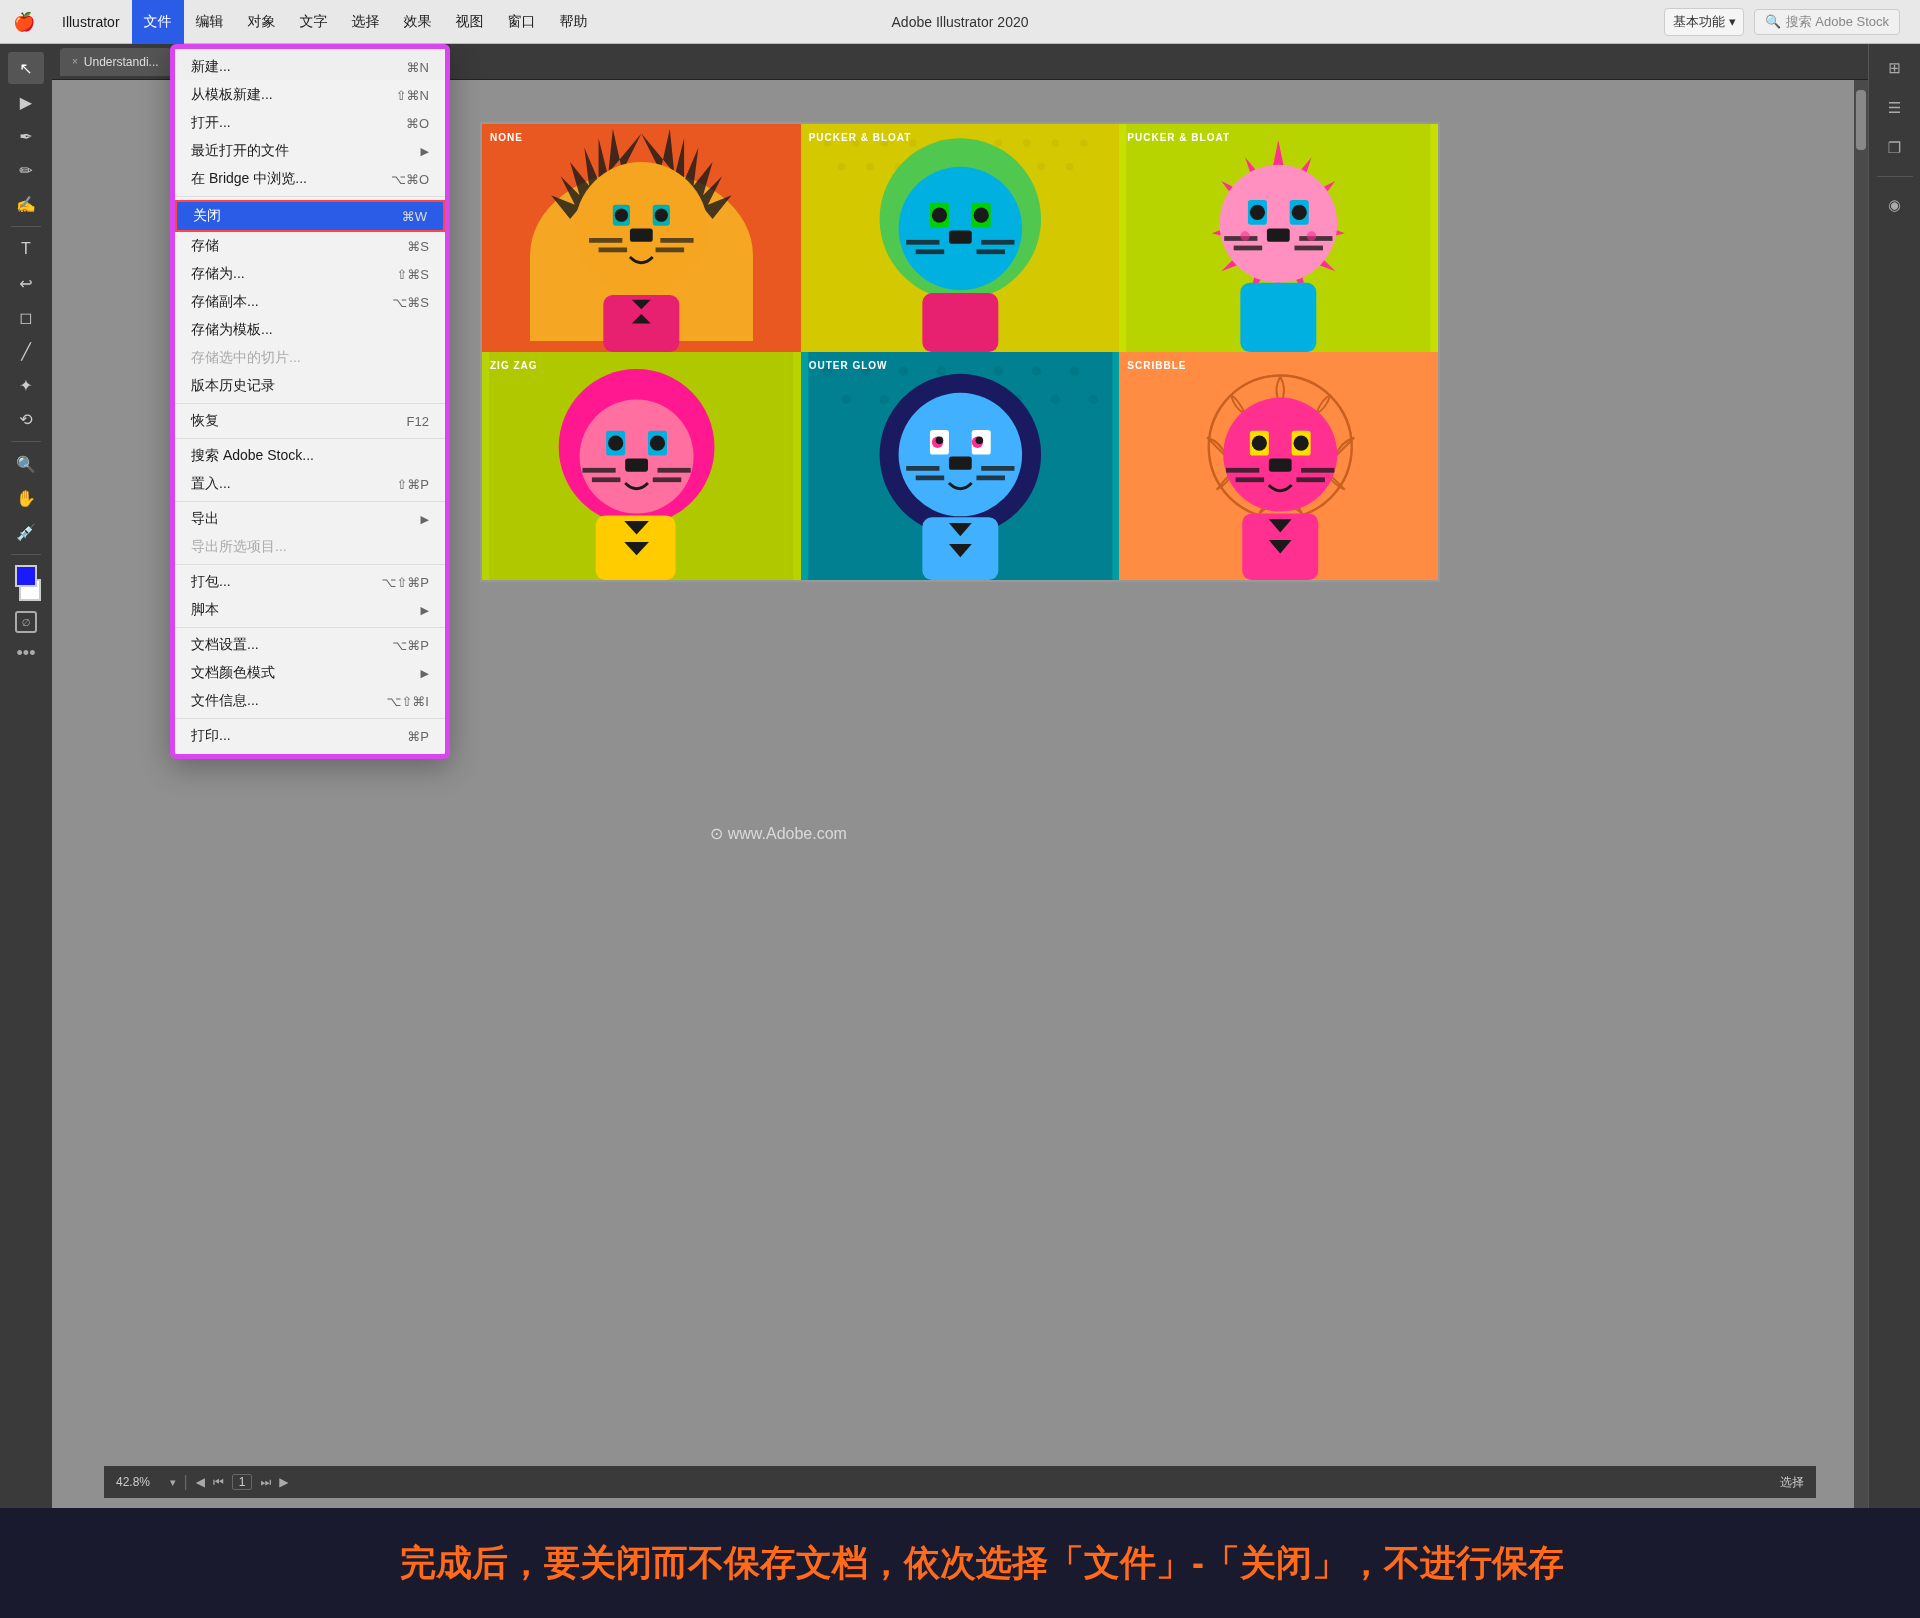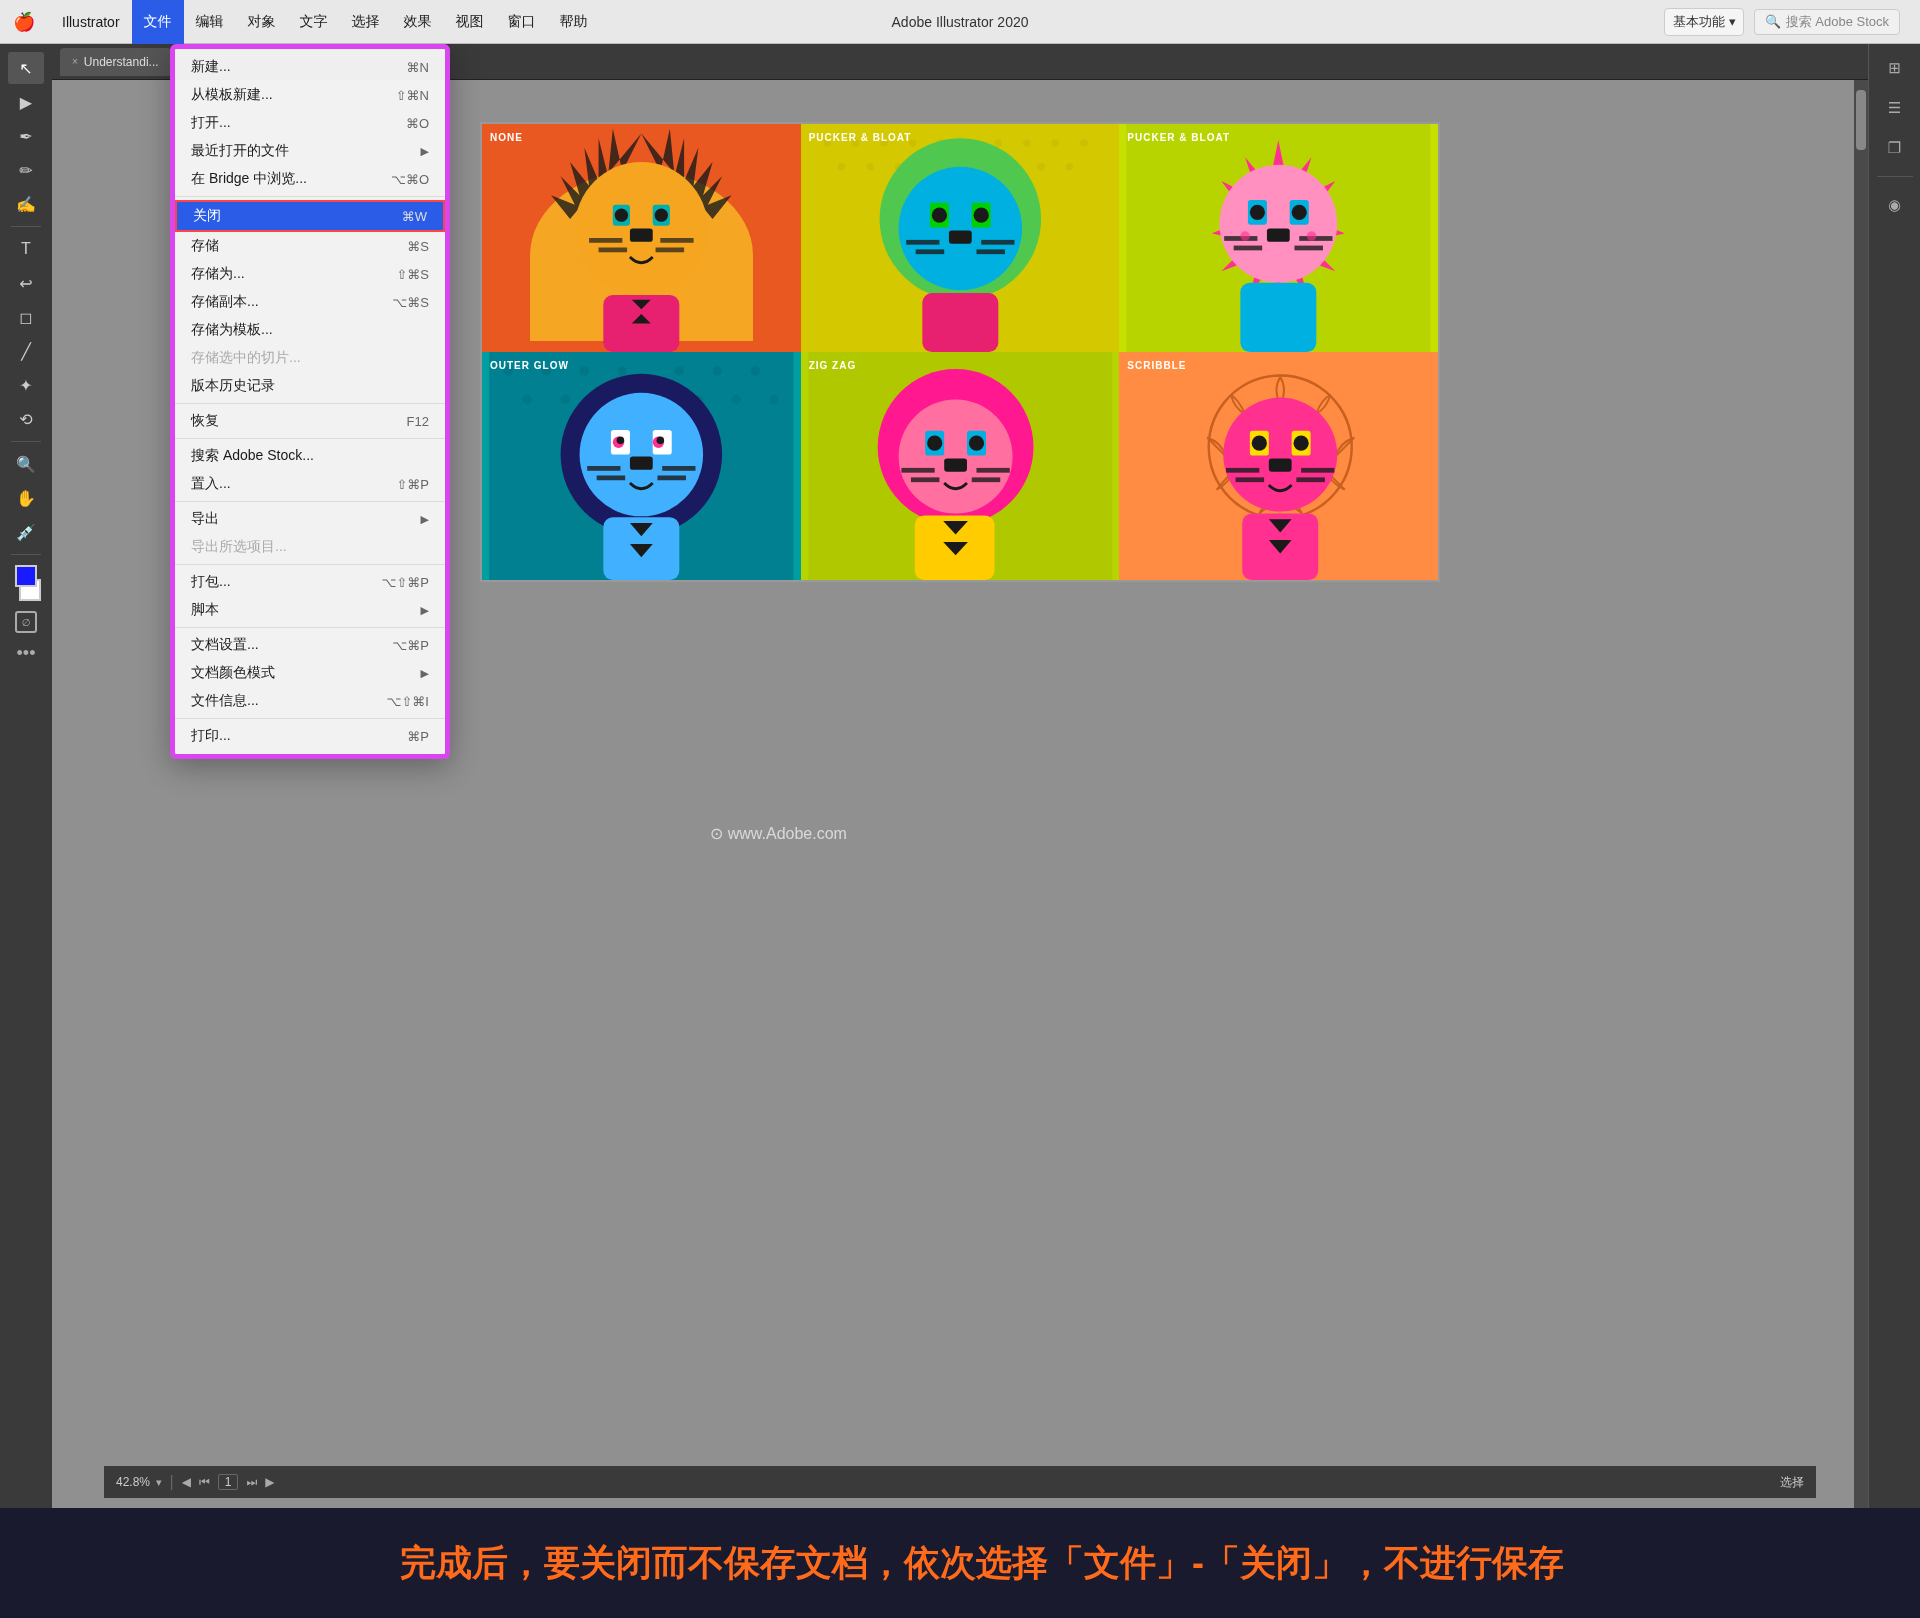--- a/index.html
+++ b/index.html
@@ -537,20 +537,50 @@
             <rect x="182" y="118" width="35" height="5" fill="#1a1a1a" opacity="0.8"></rect>
             <rect x="177" y="128" width="30" height="5" fill="#1a1a1a" opacity="0.8"></rect>
 
             <circle cx="125" cy="118" r="5" fill="#ff3090" opacity="0.6"></circle>
             <circle cx="195" cy="118" r="5" fill="#ff3090" opacity="0.6"></circle>
 
             <rect x="120" y="167" width="80" height="73" rx="10" fill="#00b0e0"></rect>
           </svg>
         </div>
 
+        <div class="art-panel" style="background:#b8d400;">
+          <div class="panel-label">ZIG ZAG</div>
+          <svg width="100%" height="100%" viewBox="0 0 320 240" style="position:absolute;top:0;left:0;">
+            <rect width="320" height="240" fill="#b0c800"></rect>
+
+            <circle cx="155" cy="100" r="82" fill="#ff1890"></circle>
+
+            <circle cx="155" cy="110" r="60" fill="#ff70a0"></circle>
+
+            <rect x="123" y="83" width="20" height="26" rx="3" fill="#00b0e0"></rect>
+            <rect x="167" y="83" width="20" height="26" rx="3" fill="#00b0e0"></rect>
+            <circle cx="133" cy="96" r="8" fill="#1a1a1a"></circle>
+            <circle cx="177" cy="96" r="8" fill="#1a1a1a"></circle>
+
+            <rect x="143" y="112" width="24" height="14" rx="3" fill="#1a1a1a"></rect>
+
+            <rect x="98" y="122" width="35" height="5" fill="#1a1a1a" opacity="0.8"></rect>
+            <rect x="108" y="132" width="30" height="5" fill="#1a1a1a" opacity="0.8"></rect>
+            <rect x="177" y="122" width="35" height="5" fill="#1a1a1a" opacity="0.8"></rect>
+            <rect x="172" y="132" width="30" height="5" fill="#1a1a1a" opacity="0.8"></rect>
+
+            <path d="M143 138 Q155 150 167 138" fill="none" stroke="#1a1a1a" stroke-width="3"></path>
+
+            <rect x="112" y="172" width="84" height="68" rx="10" fill="#ffcc00"></rect>
+
+            <polygon points="142,178 155,192 168,178" fill="#1a1a1a"></polygon>
+            <polygon points="142,200 155,214 168,200" fill="#1a1a1a"></polygon>
+          </svg>
+        </div>
+
         <div class="art-panel" style="background:#009ea0;">
           <div class="panel-label">OUTER GLOW</div>
           <svg width="100%" height="100%" viewBox="0 0 320 240" style="position:absolute;top:0;left:0;">
             <rect width="320" height="240" fill="#008090"></rect>
 
             <g fill="#007080" opacity="0.5">
               <circle cx="20" cy="20" r="5"></circle> 
                 <circle cx="60" cy="20" r="5"></circle> 
                 <circle cx="100" cy="20" r="5"></circle> 
                 <circle cx="140" cy="20" r="5"></circle>
@@ -586,50 +616,20 @@
 
             <path d="M148 138 Q160 150 172 138" fill="none" stroke="#1a1a1a" stroke-width="3"></path>
 
             <rect x="120" y="174" width="80" height="66" rx="10" fill="#40b0ff"></rect>
 
             <polygon points="148,180 160,194 172,180" fill="#1a1a1a"></polygon>
             <polygon points="148,202 160,216 172,202" fill="#1a1a1a"></polygon>
           </svg>
         </div>
 
-        <div class="art-panel" style="background:#b8d400;">
-          <div class="panel-label">ZIG ZAG</div>
-          <svg width="100%" height="100%" viewBox="0 0 320 240" style="position:absolute;top:0;left:0;">
-            <rect width="320" height="240" fill="#b0c800"></rect>
-
-            <circle cx="155" cy="100" r="82" fill="#ff1890"></circle>
-
-            <circle cx="155" cy="110" r="60" fill="#ff70a0"></circle>
-
-            <rect x="123" y="83" width="20" height="26" rx="3" fill="#00b0e0"></rect>
-            <rect x="167" y="83" width="20" height="26" rx="3" fill="#00b0e0"></rect>
-            <circle cx="133" cy="96" r="8" fill="#1a1a1a"></circle>
-            <circle cx="177" cy="96" r="8" fill="#1a1a1a"></circle>
-
-            <rect x="143" y="112" width="24" height="14" rx="3" fill="#1a1a1a"></rect>
-
-            <rect x="98" y="122" width="35" height="5" fill="#1a1a1a" opacity="0.8"></rect>
-            <rect x="108" y="132" width="30" height="5" fill="#1a1a1a" opacity="0.8"></rect>
-            <rect x="177" y="122" width="35" height="5" fill="#1a1a1a" opacity="0.8"></rect>
-            <rect x="172" y="132" width="30" height="5" fill="#1a1a1a" opacity="0.8"></rect>
-
-            <path d="M143 138 Q155 150 167 138" fill="none" stroke="#1a1a1a" stroke-width="3"></path>
-
-            <rect x="112" y="172" width="84" height="68" rx="10" fill="#ffcc00"></rect>
-
-            <polygon points="142,178 155,192 168,178" fill="#1a1a1a"></polygon>
-            <polygon points="142,200 155,214 168,200" fill="#1a1a1a"></polygon>
-          </svg>
-        </div>
-
         <div class="art-panel" style="background:#ff8c42;">
           <div class="panel-label">SCRIBBLE</div>
           <svg width="100%" height="100%" viewBox="0 0 320 240" style="position:absolute;top:0;left:0;">
             <rect width="320" height="240" fill="#ff8c42"></rect>
 
             <g stroke="#e07030" stroke-width="2.5" fill="none" opacity="0.8">
               <circle cx="162" cy="100" r="75"></circle>
               <circle cx="162" cy="100" r="68"></circle>
               <circle cx="162" cy="100" r="61"></circle>
               <circle cx="162" cy="100" r="54"></circle>
@@ -682,21 +682,21 @@
       <div style="position:absolute;top:50%;left:40%;transform:translate(-50%,-50%);font-size:16px;color:rgba(255,255,255,0.65);z-index:50;pointer-events:none;white-space:nowrap;">
         <span>⊙ www.Adobe.com</span>
       </div>
 
       <div style="position:absolute;right:0;top:0;width:14px;height:100%;background:#4a4a4a;">
         <div style="position:absolute;top:10px;left:2px;right:2px;height:60px;background:#888;border-radius:4px;"></div>
       </div>
     </div>
 
     <div class="bottom-status-bar">
-      <div style="display:flex;align-items:flex-end;gap:6px;">
+      <div style="display:flex;align-items:flex-end;gap:20px;">
         <span style="font-size:12px;color:#ccc;">42.8%</span>
         <span style="font-size:11px;color:#aaa;">▾</span>
       </div>
       <span style="color:#666;">|</span>
       <span style="font-size:12px;color:#aaa;">◀</span>
       <span style="font-size:12px;color:#aaa;">⏮</span>
       <span style="font-size:12px;color:#ccc;border:1px solid #666;padding:0 6px;border-radius:2px;">1</span>
       <span style="font-size:12px;color:#aaa;">⏭</span>
       <span style="font-size:12px;color:#aaa;">▶</span>
       <span style="font-size:12px;color:#ccc;margin-left:auto;">选择</span>

